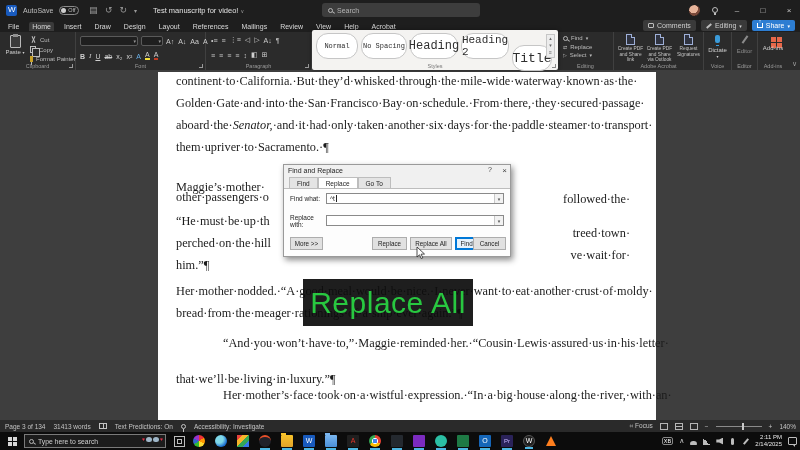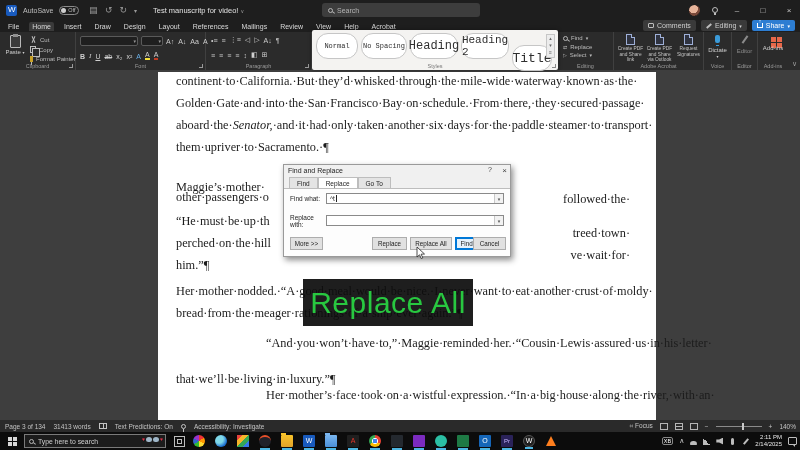--- a/index.html
+++ b/index.html
@@ -94,21 +94,21 @@
   .pencil { width:2px; height:9px; background:#8a8a8a; transform:rotate(35deg); margin:0 auto; }
   .dim { color:#8a8a8a; }
   .g-addins { left:758px; width:30px; border-right:none; }
   .grid4 { width:5px; height:5px; background:#e8684a; margin:2px auto 3px; box-shadow:6px 0 #e8684a, 0 6px #e8684a, 6px 6px #e8684a; }
   .rib-chevron { position:absolute; right:3px; bottom:2px; font-size:7px; color:#9a9a9a; }
 
   
   .page { position:absolute; left:158px; top:72px; width:498px; height:348px; background:#ffffff; z-index:1; }
   .dline { position:absolute; left:0; right:0; padding-left:18px; white-space:pre; font-family:"Liberation Serif", serif; font-size:12.3px; color:#1c1c1c; }
   .dline .it { font-style:italic; }
-  .dline.ind { padding-left:108px; }
+  .dline.ind { padding-left:65px; }
   .rfrag { position:absolute; right:26px; top:0;margin-top:12px; }
 
   
   .dlg { position:absolute; left:283px; top:164px; width:228px; height:93px; background:#f0f0f0; border:1px solid #9a9a9a; box-shadow:2px 3px 6px rgba(0,0,0,.45); z-index:10; font-size:6.5px; color:#222; }
   .dlg-title { position:absolute; top:0; left:0; right:0; height:11px; display:flex; align-items:center; padding:0 4px; font-size:7px; color:#222; }
   .dlg-x { position:absolute; right:3px; top:1px; font-size:8px; color:#444; }
   .dlg-help { position:absolute; right:18px; top:1px; font-size:7px; color:#444; }
   .dlg-tabs { position:absolute; top:12px; left:5px; display:flex; }
   .dtab { padding:2px 7px; border:1px solid #bdbdbd; border-bottom:none; background:#e4e4e4; font-size:6.5px; }
   .dtab.active { background:#fff; position:relative; top:0; }

